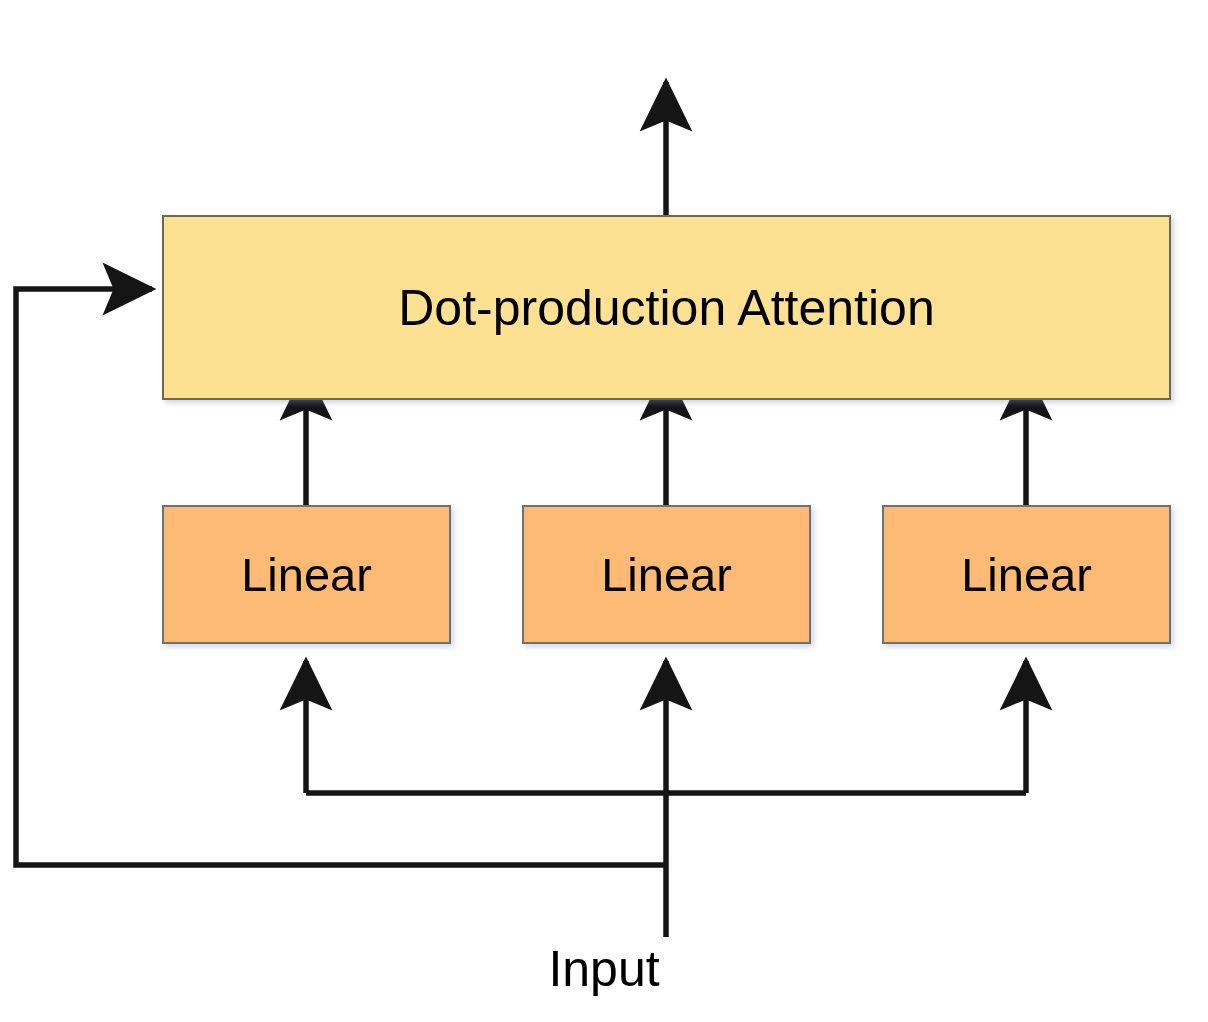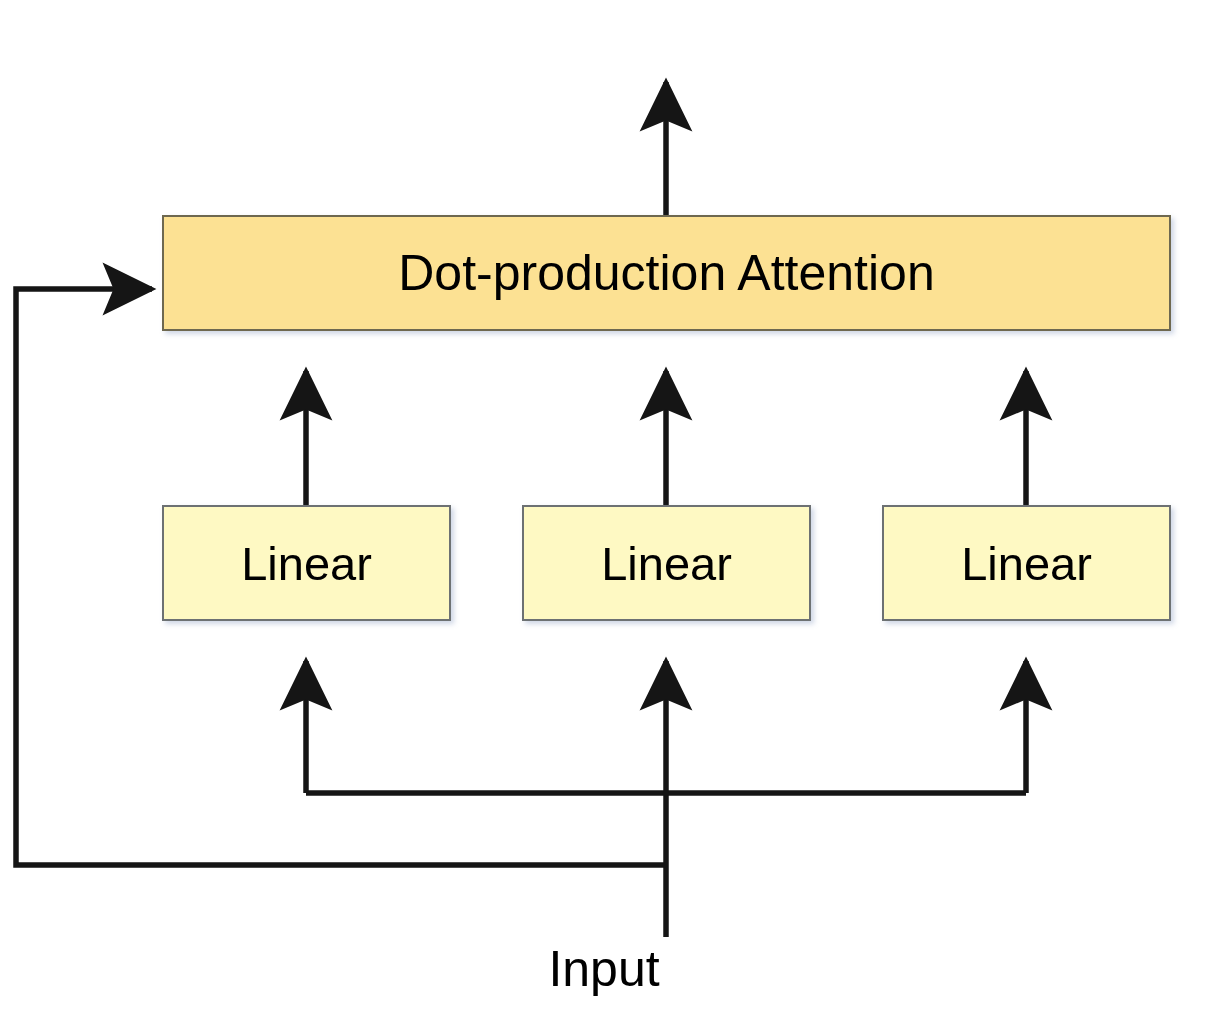--- a/index.html
+++ b/index.html
@@ -38,33 +38,33 @@
   .node-label {
     font-family: "Liberation Sans", sans-serif;
     color: #000000;
     line-height: 1;
     white-space: nowrap;
   }
   .attention-node {
     left: 162px;
     top: 215px;
     width: 1009px;
-    height: 116px;
+    height: 185px;
     background: #fce193;
     border: 2px solid #6e6850;
     box-shadow: 3px 3px 5px rgba(130,150,190,0.38);
   }
   .attention-node .node-label {
     font-size: 50px;
   }
   .linear-node {
     top: 505px;
     width: 289px;
-    height: 116px;
-    background: #fef9c3;
+    height: 139px;
+    background: #fdba74;
     border: 2px solid #6d7173;
     box-shadow: 3px 3px 5px rgba(130,150,190,0.38);
   }
   .linear-node .node-label {
     font-size: 47px;
   }
   #linear-q { left: 162px; }
   #linear-k { left: 522px; }
   #linear-v { left: 882px; }
 

